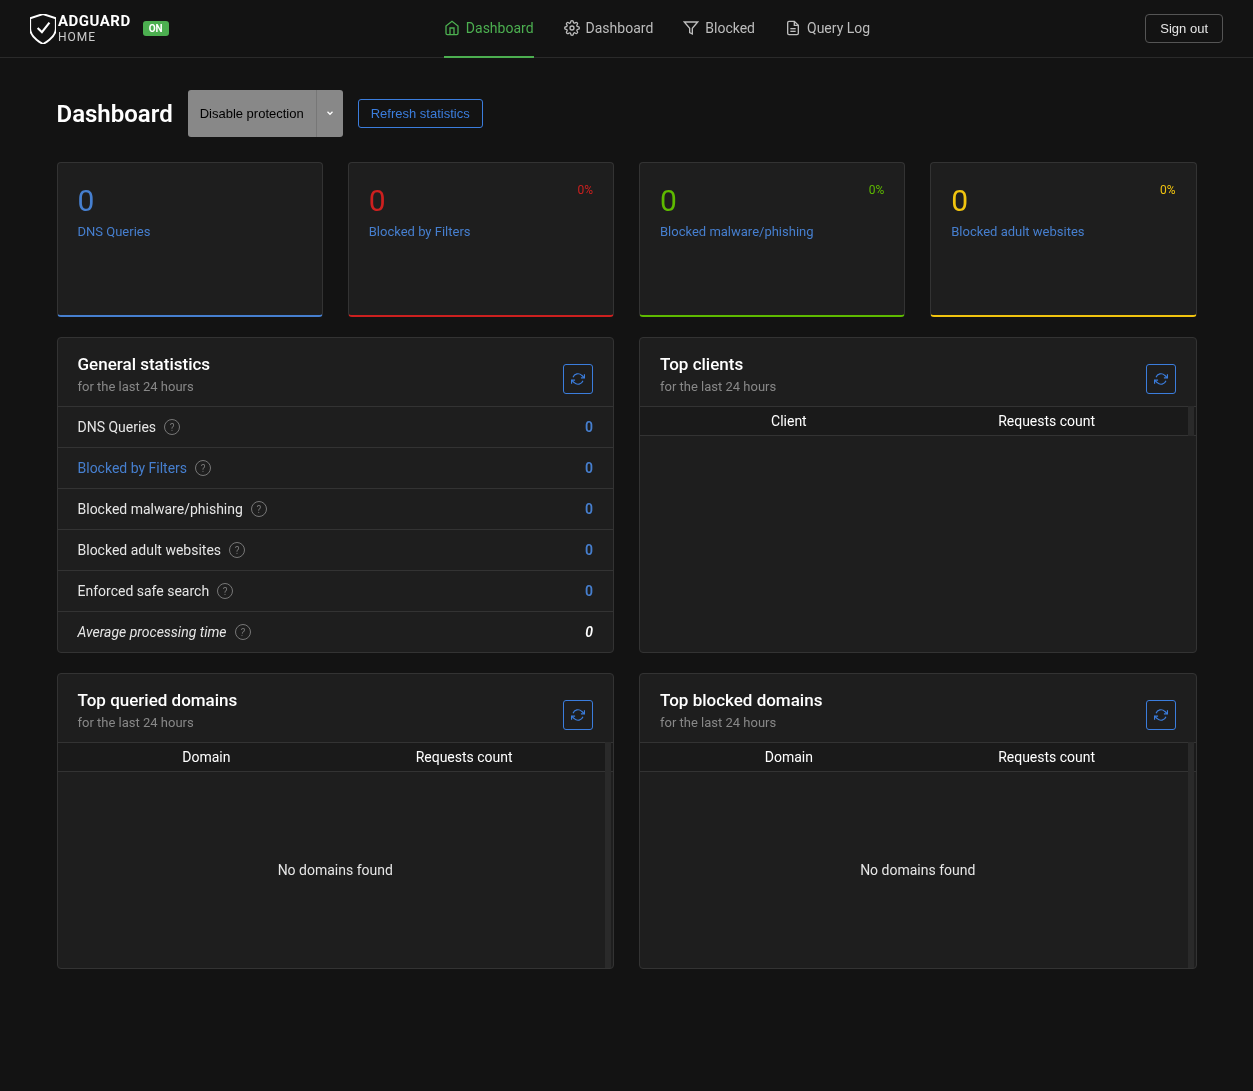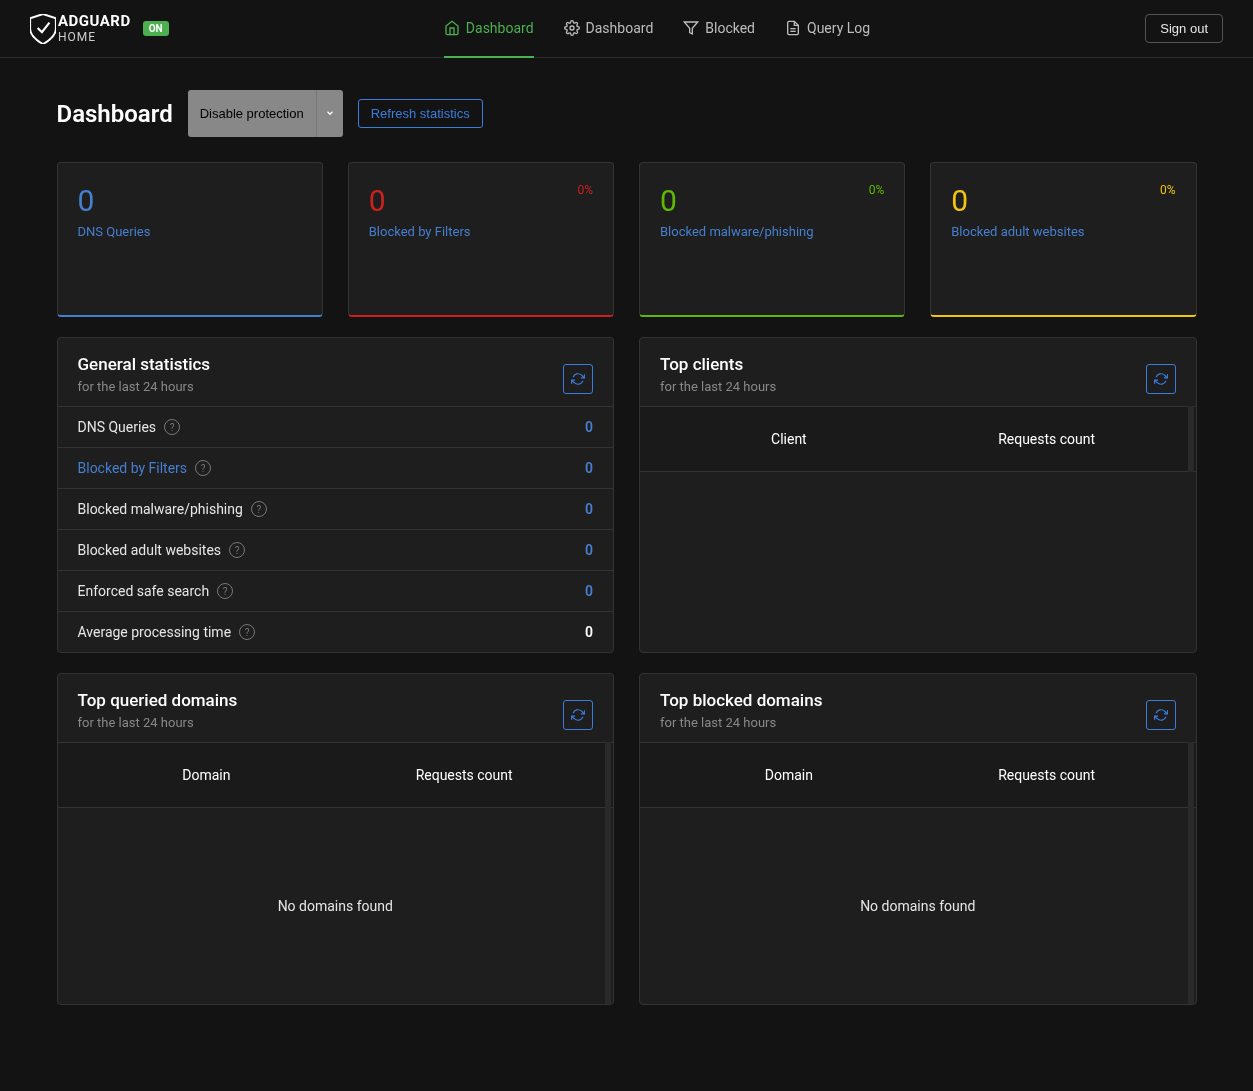--- a/index.html
+++ b/index.html
@@ -133,38 +133,38 @@
   justify-content: center;
 }
 .stats-list { border-top: 1px solid #333; }
 .stats-row {
   display: flex;
   justify-content: space-between;
   align-items: center;
   padding: 12px 20px;
   border-bottom: 1px solid #333;
 }
-.stats-row:last-child { border-bottom: none; }
+.stats-row:last-child { border-bottom: none; font-style: italic; }
 .stats-label { display: flex; align-items: center; gap: 8px; color: #e6e6e6; }
 .stats-label.link { color: #467fcf; }
 .stats-value { color: #467fcf; font-weight: 600; }
 .stats-value.plain { color: #fff; }
 .help-icon {
   width: 16px; height: 16px;
   border: 1.5px solid #777;
   border-radius: 50%;
   display: inline-flex;
   align-items: center;
   justify-content: center;
   font-size: 10px;
   color: #777;
 }
 .table-header {
   display: flex;
-  padding: 24px 20px;
+  padding: 6px 20px;
   border-top: 1px solid #333;
   border-bottom: 1px solid #333;
   background: #1a1a1a;
 }
 .table-col { flex: 1; text-align: center; color: #fff; font-size: 14px; }
 .empty-state {
   text-align: center;
   padding: 90px 20px;
   color: #e6e6e6;
 }

